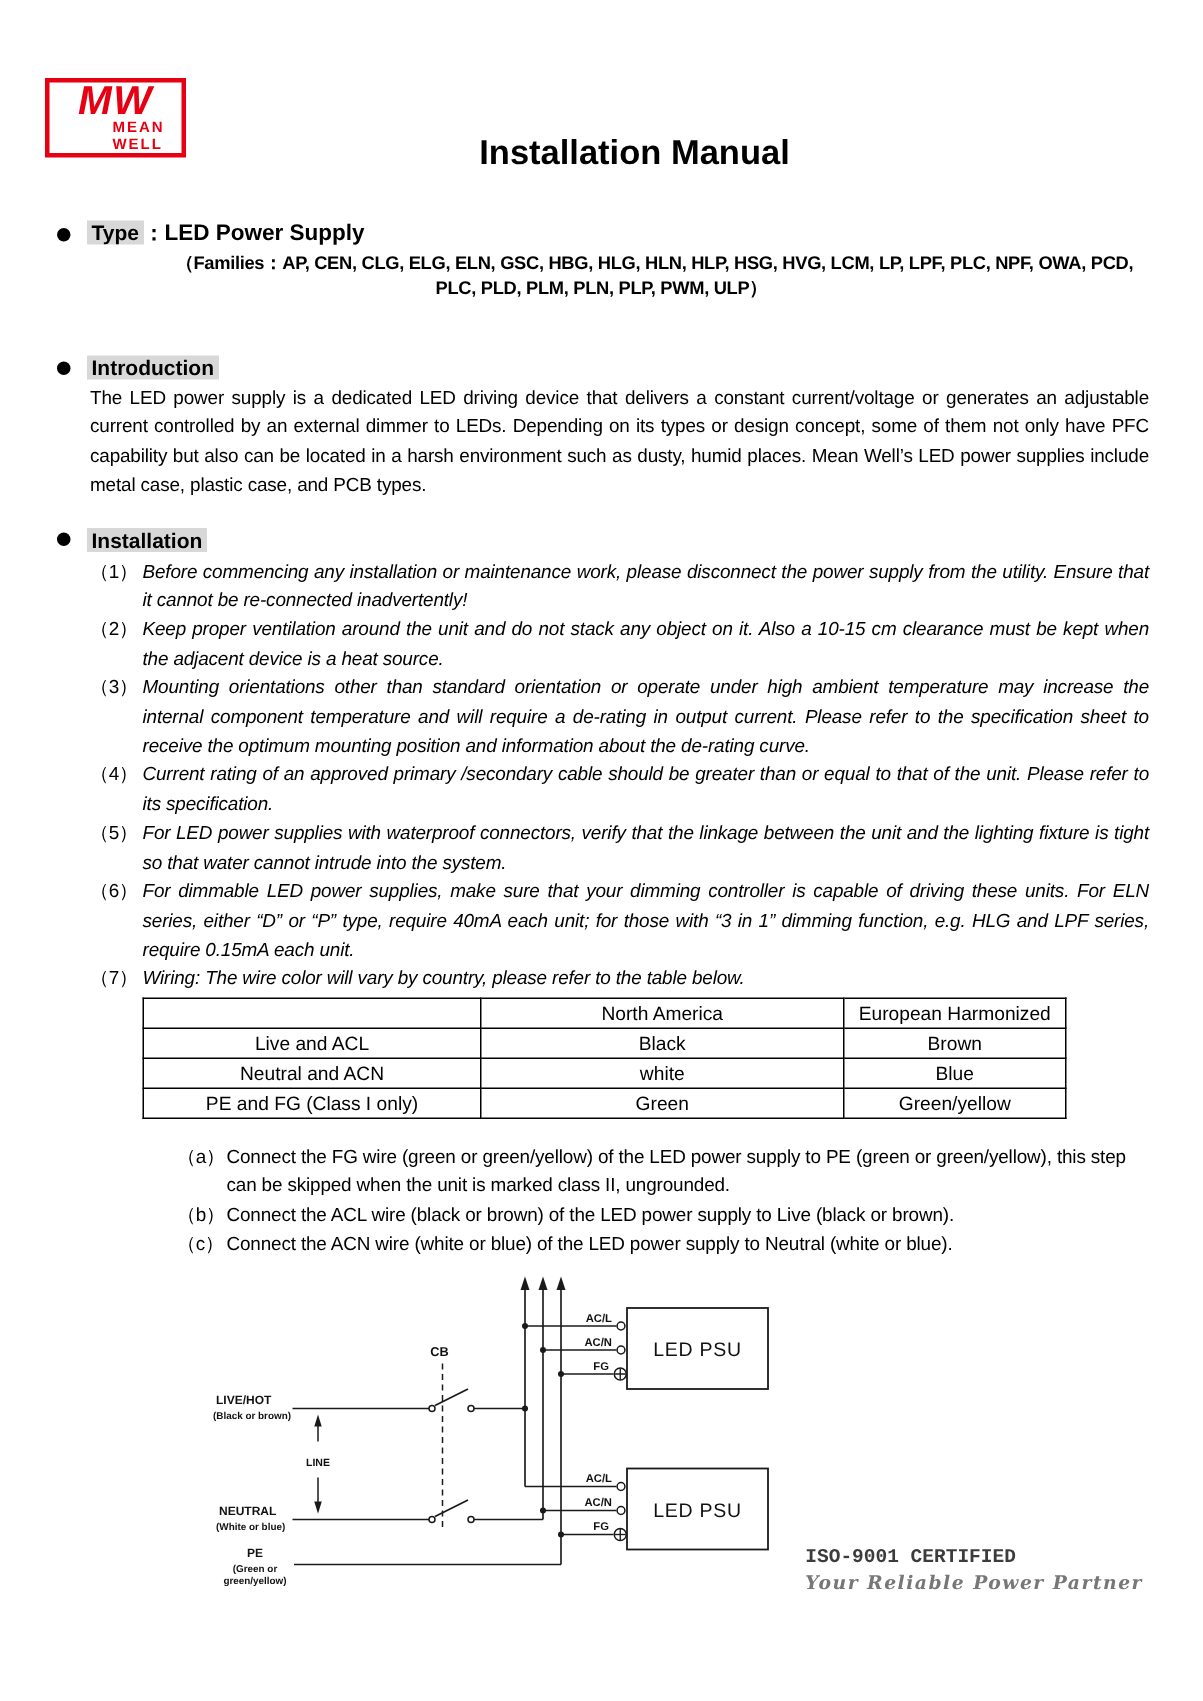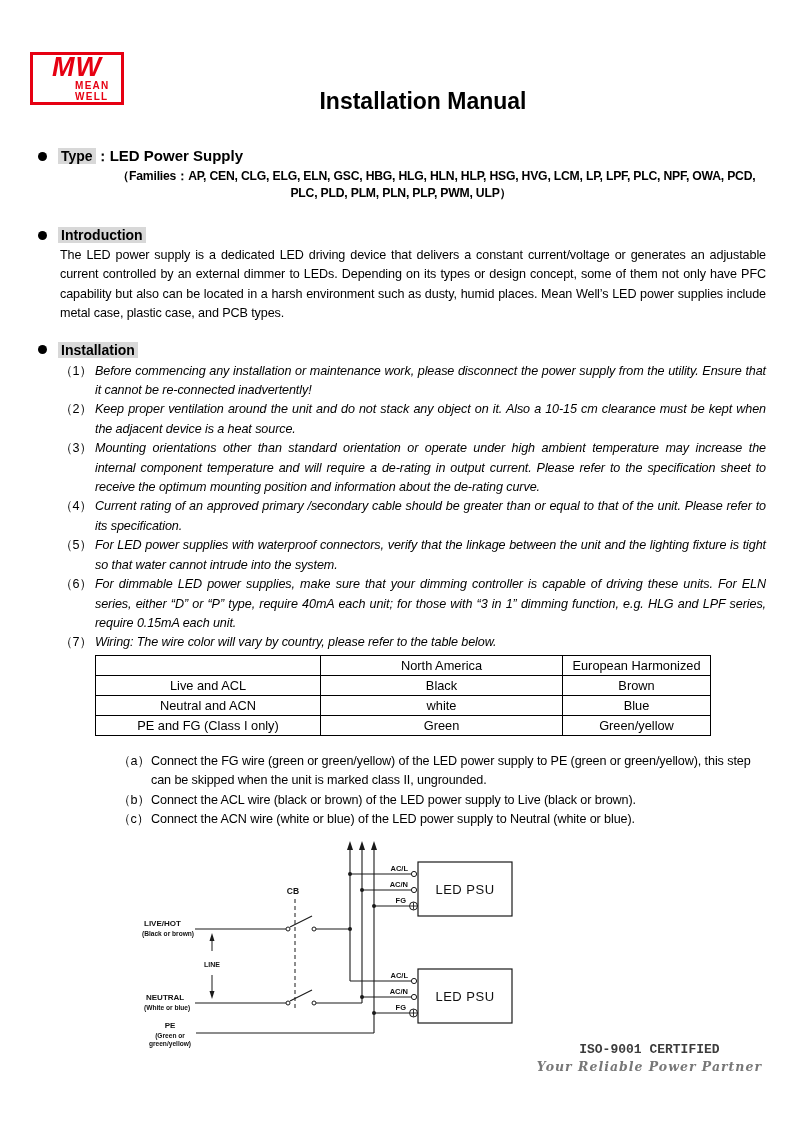--- a/index.html
+++ b/index.html
@@ -38,21 +38,21 @@
 
   .type-row { margin-top:30px; }
   .families-1 { margin-left:117px; margin-top:2px; font-weight:700; font-size:12.2px; letter-spacing:-0.2px; white-space:nowrap; }
   .families-2 { text-align:center; font-weight:700; font-size:12.2px; letter-spacing:-0.2px; }
 
   .body-text {
     margin-left:60px; width:706px;
     font-size:12.6px; line-height:19.4px; letter-spacing:-0.1px;
     text-align:justify; margin-top:3px;
   }
-  .intro-header { margin-top:25px; }
+  .intro-header { margin-top:36px; }
   .install-header { margin-top:18px; }
 
   .items { margin-left:60px; width:706px; margin-top:4px; }
   .item { display:flex; font-size:12.6px; line-height:19.4px; letter-spacing:-0.1px; }
   .item .num { flex:none; width:35px; }
   .item .itext { flex:1; text-align:justify;font-style:italic; }
 
   table.wires {
     border-collapse:collapse; margin:2px 0 16px 95px;
     table-layout:fixed; width:615px;
@@ -62,21 +62,21 @@
     font-size:12.8px; font-weight:400; text-align:center; padding:0 4px;
   }
 
   .steps { margin-left:118px; width:646px; margin-top:2px; }
   .step { display:flex; font-size:12.6px; line-height:19.4px; letter-spacing:-0.1px; }
   .step .num { flex:none; width:33px; }
   .step .itext { flex:1; }
 
   .diagram-wrap { margin-left:130px; margin-top:8px; }
 
-  .footer { position:absolute; top:1030px; right:40px; text-align:center;margin-top:12px; }
+  .footer { position:absolute; top:1030px; right:40px; text-align:left; }
   .iso { font-family:"Liberation Mono", monospace; font-size:13px; font-weight:700; color:#3c3c3c; }
   .slogan { font-family:"DejaVu Serif", serif; font-style:italic; font-weight:700; font-size:12.5px; color:#777; letter-spacing:1px; margin-top:2px; }
 </style>
 </head>
 <body>
 
 <div class="page">
 
   <div class="logo">
     <div class="logo-mw">MW</div>

